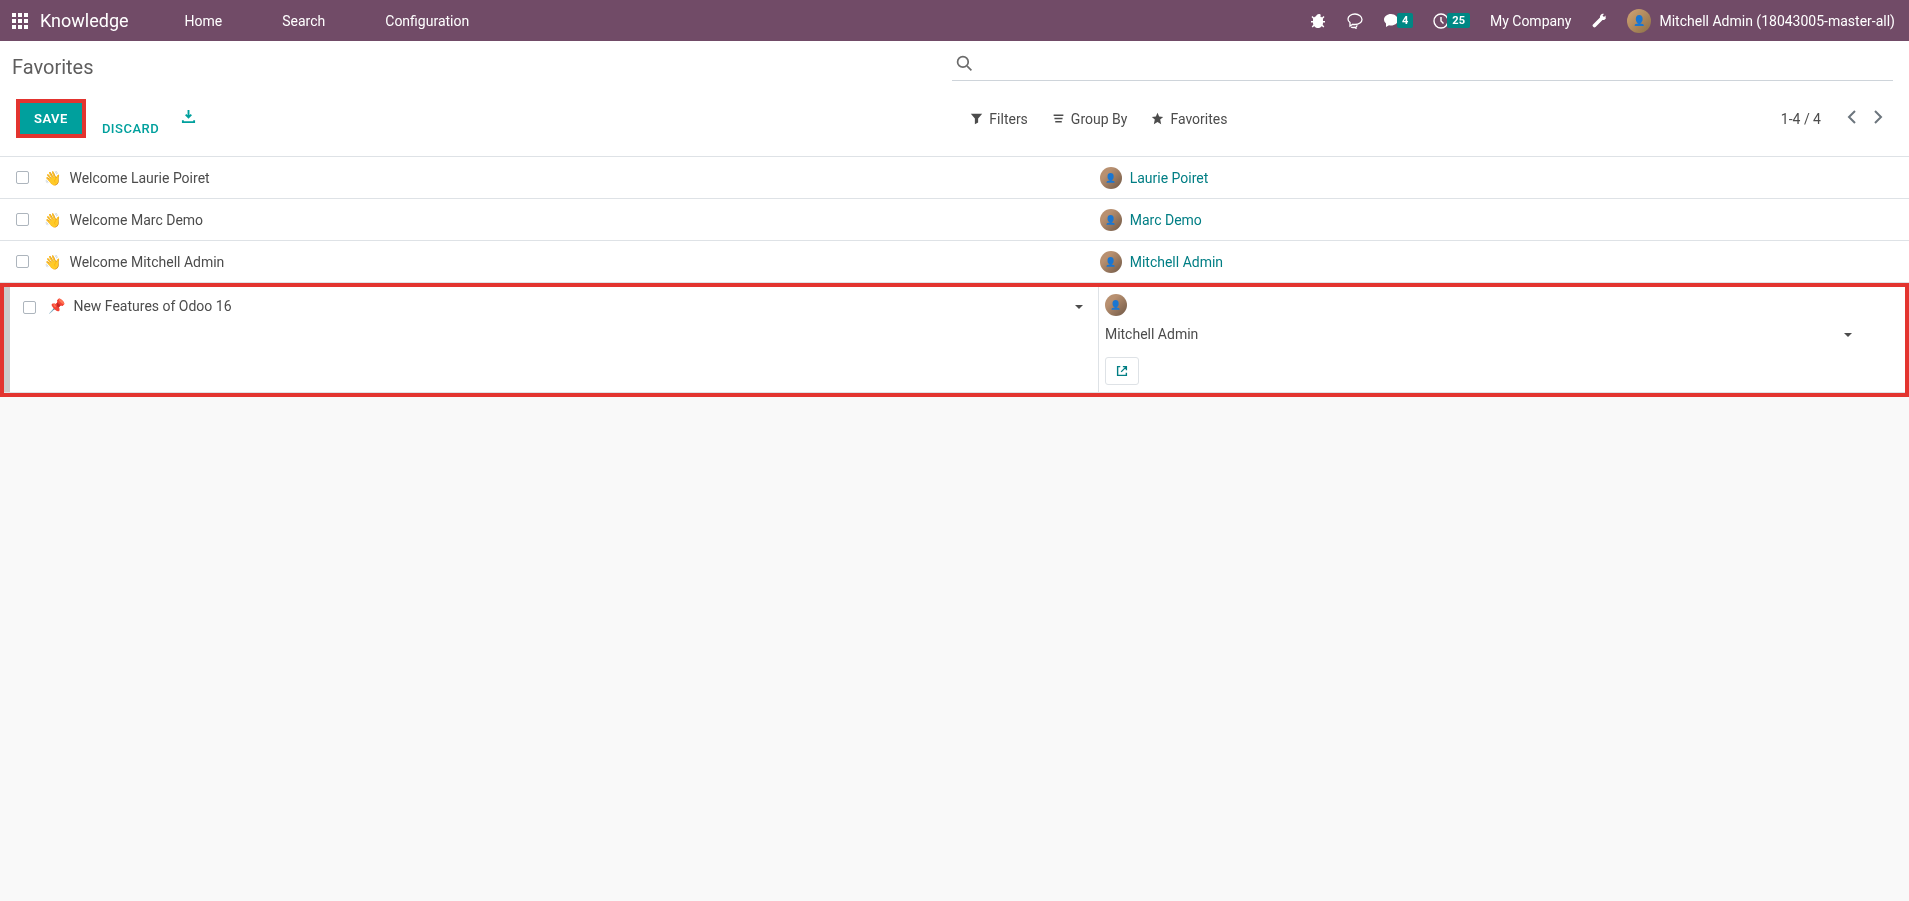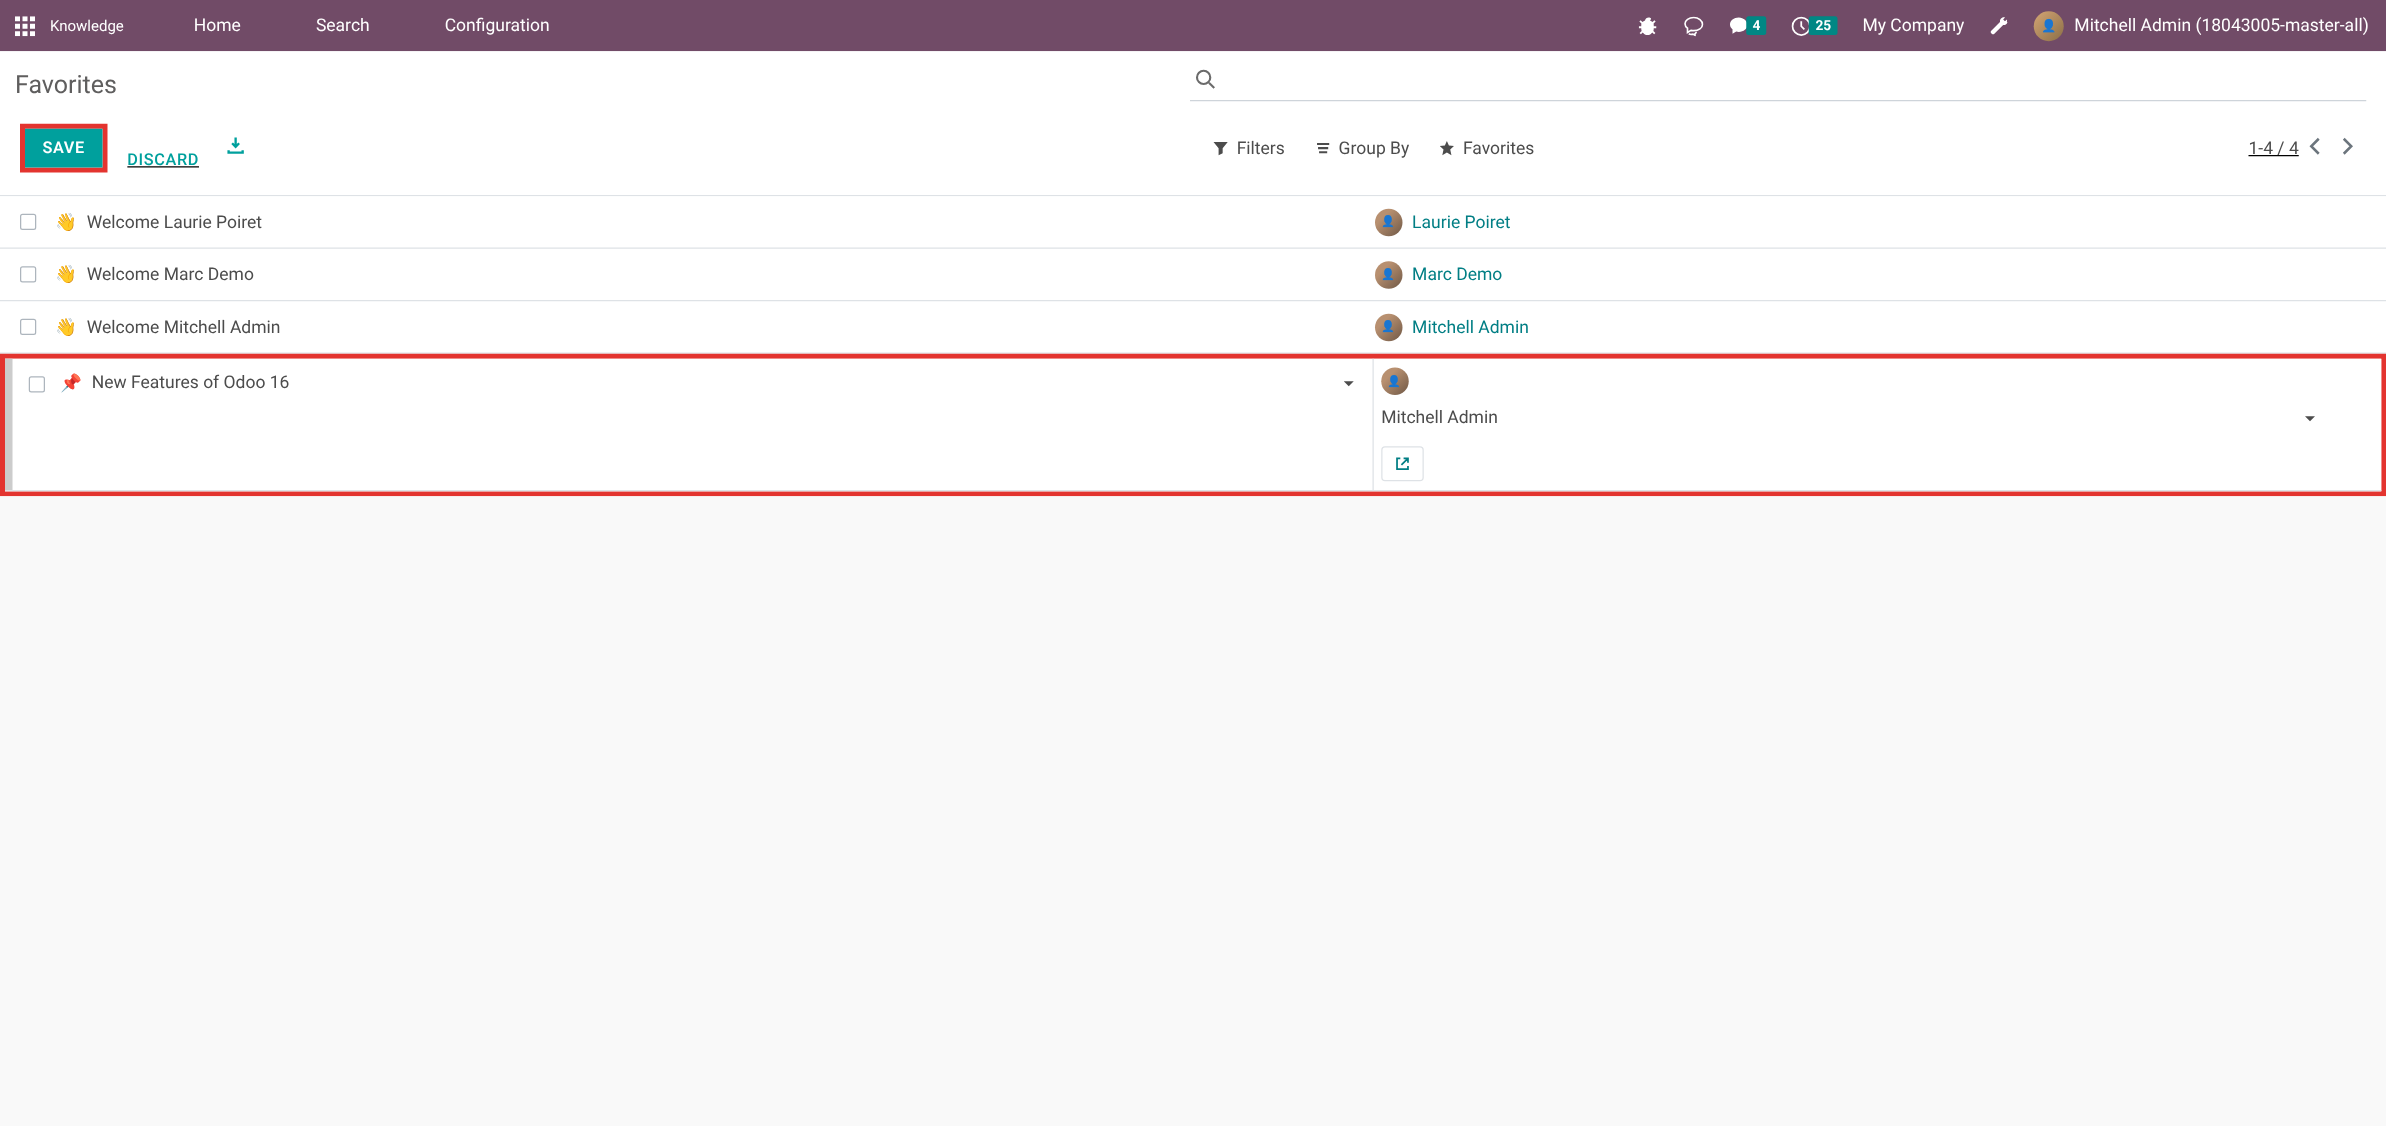--- a/index.html
+++ b/index.html
@@ -7,54 +7,54 @@
 
 .top-nav {
   background: #714B67;
   height: 41px;
   display: flex;
   align-items: center;
   color: #fff;
 }
 .apps-icon { padding: 0 12px; cursor: pointer; display: flex; align-items: center; }
 .apps-icon svg { width: 16px; height: 16px; fill: #fff; }
-.app-title { font-size: 12px; font-weight: 400; padding-right: 28px; }
+.app-title { font-size: 18px; font-weight: 400; padding-right: 28px; }
 .nav-menu { display: flex; gap: 32px; }
 .nav-menu span { font-size: 14px; cursor: pointer; margin-left: 28px; }
 .nav-right { margin-left: auto; display: flex; align-items: center; gap: 20px; padding-right: 14px; }
 .nav-icon { display: flex; align-items: center; cursor: pointer; }
 .nav-icon svg { width: 16px; height: 16px; fill: #fff; }
 .badge { background: #008784; color: #fff; font-size: 11px; font-weight: 700; padding: 1px 5px; border-radius: 2px; margin-left: -2px; }
 .company-name { font-size: 14px; }
 .user-info { display: flex; align-items: center; gap: 8px; font-size: 14px; }
 .avatar-sm { width: 24px; height: 24px; border-radius: 50%; background: linear-gradient(135deg,#d4a574,#8b6f47); display: inline-flex; align-items: center; justify-content: center; font-size: 10px; color: #fff; }
 
 .control-panel { background: #fff; padding: 10px 16px 0 10px; border-bottom: 1px solid #dee2e6; }
 .cp-top { display: flex; align-items: flex-start; margin-bottom: 8px; }
 .breadcrumb { font-size: 20px; color: #5f5e5e; padding-top: 4px; padding-left: 2px; }
 .search-area { margin-left: auto; flex: 0 0 50%; }
 .search-input-wrap { border-bottom: 1px solid #ced4da; display: flex; align-items: center; padding: 4px 0; }
 .search-input-wrap input { border: none; outline: none; flex: 1; font-size: 14px; color: #495057; background: transparent; }
 .search-input-wrap input::placeholder { color: #999; }
 .search-icon-btn { cursor: pointer; padding: 0 4px; }
 .search-icon-btn svg { width: 17px; height: 17px; fill: #6b6b6b; }
 
-.cp-bottom { display: flex; align-items: center; padding-bottom: 12px; padding-top: 4px; text-decoration: underline; }
+.cp-bottom { display: flex; align-items: center; padding-bottom: 12px; padding-top: 4px; }
 .cp-left { display: flex; align-items: center; gap: 10px; padding-left: 6px; }
 .save-btn { background: #00A09D; color: #fff; border: none; padding: 8px 14px; font-size: 13px; font-weight: 600; cursor: pointer; letter-spacing: 0.5px; }
 .highlight-red { border: 4px solid #e3342f; display: inline-block; padding: 0px; }
 .discard-btn { color: #00A09D; font-size: 13px; font-weight: 500; cursor: pointer; letter-spacing: 0.5px; background: none; border: none; padding: 8px 6px; margin-top: 20px; }
 .download-icon { color: #00A09D; cursor: pointer; padding: 0 6px; }
 .download-icon svg { width: 15px; height: 15px; fill: #00A09D; }
 
 .search-options { display: flex; gap: 24px; margin-left: auto; flex: 0 0 auto; position: absolute; left: 51%; }
 .search-opt { display: flex; align-items: center; gap: 6px; font-size: 14px; color: #4c4c4c; cursor: pointer; }
 .search-opt svg { width: 13px; height: 13px; fill: #4c4c4c; }
 
-.cp-right { margin-left: auto; display: flex; align-items: center; gap: 4px; padding-right: 6px; }
+.cp-right { margin-left: auto; display: flex; align-items: center; gap: 22px; padding-right: 6px; }
 .pager-text { font-size: 14px; color: #4c4c4c; }
 .pager-arrows { display: flex; gap: 4px; }
 .pager-arrows span { cursor: pointer; padding: 0 2px; }
 .pager-arrows svg { width: 16px; height: 16px; fill: #6c757d; }
 
 .table-wrap { background: #fff; }
 .table-header { display: flex; align-items: center; height: 44px; border-bottom: 1px solid #dee2e6; background: #fff; font-weight: 600; font-size: 14px; color: #4c4c4c; }
 .col-check { flex: 0 0 44px; display: flex; justify-content: center; }
 .col-check input { width: 13px; height: 13px; cursor: pointer; accent-color: #017e84; border: 1px solid #ced4da; }
 .col-article { flex: 1; padding-left: 0; }

